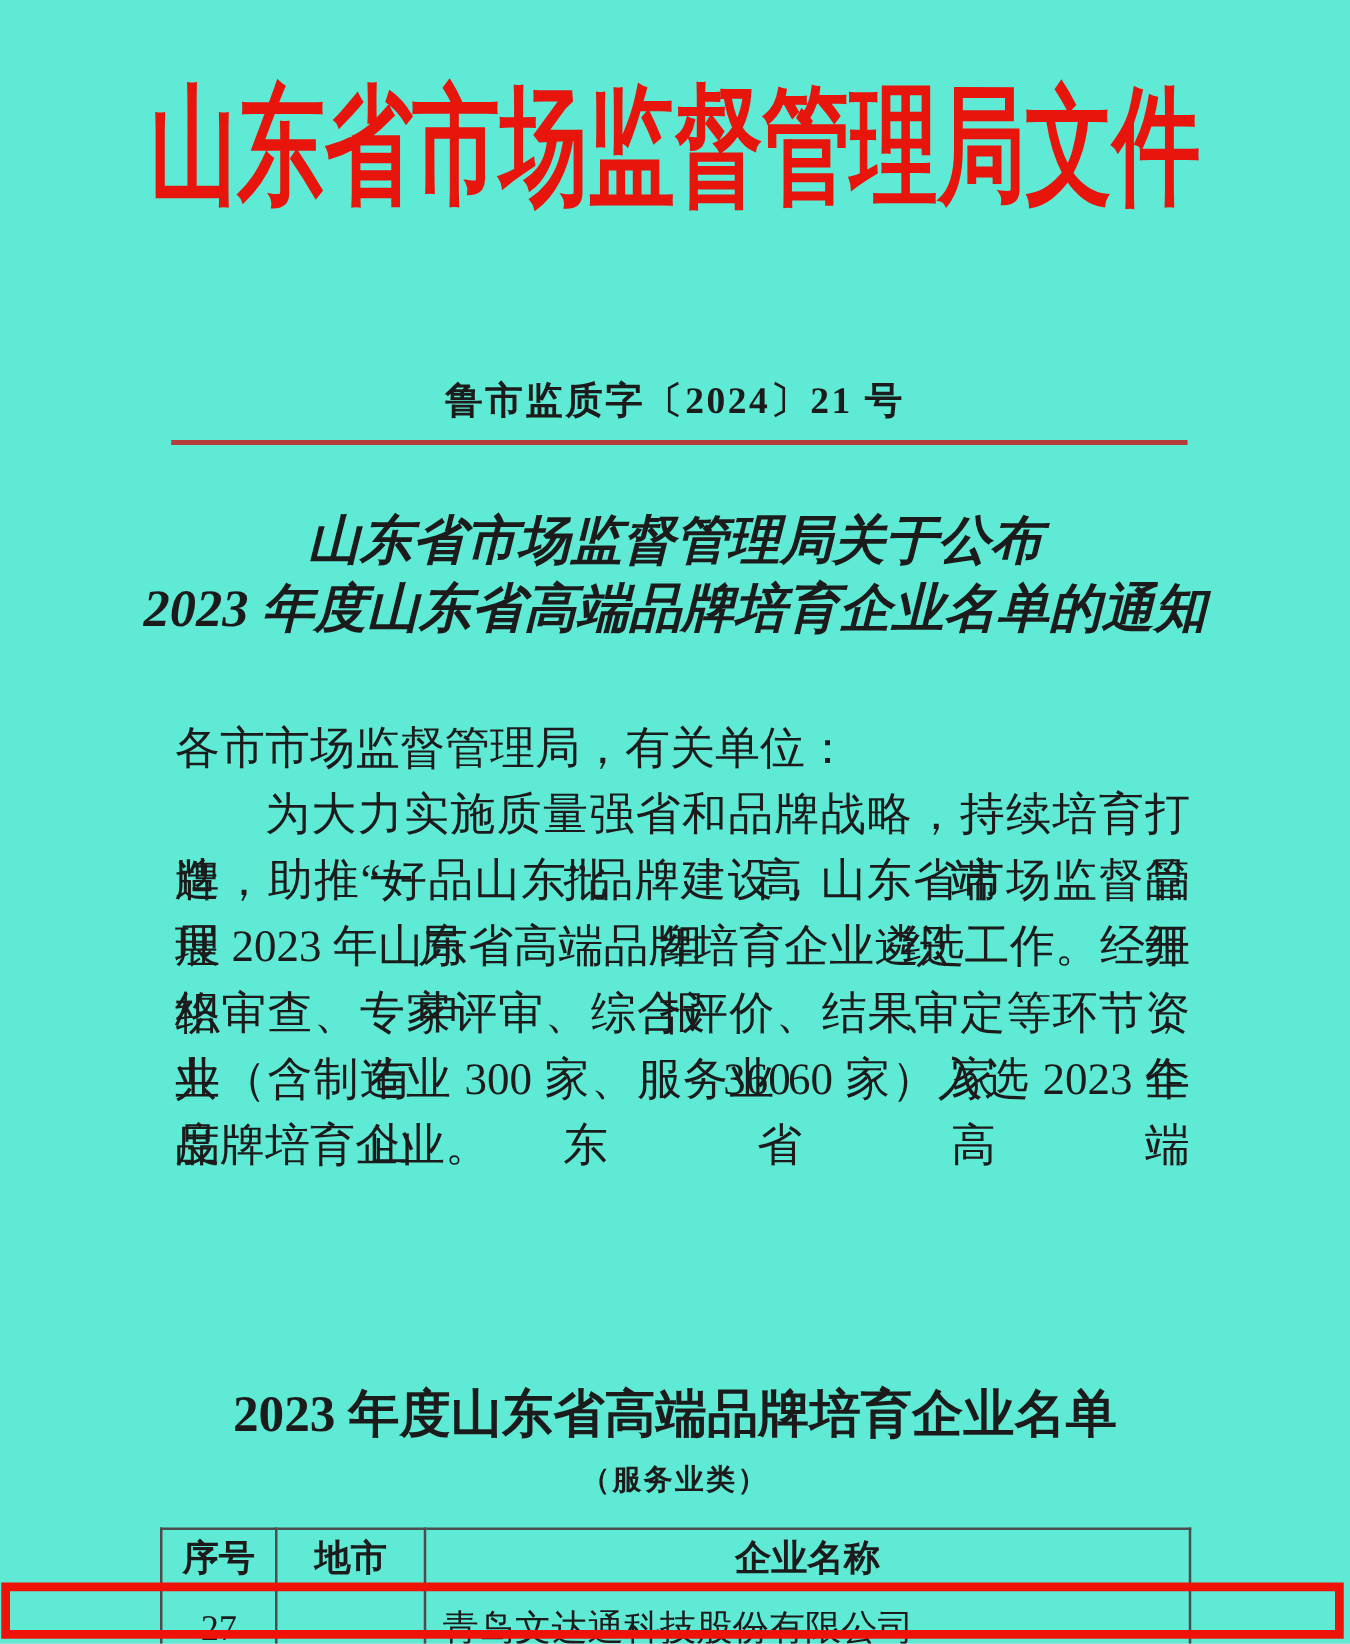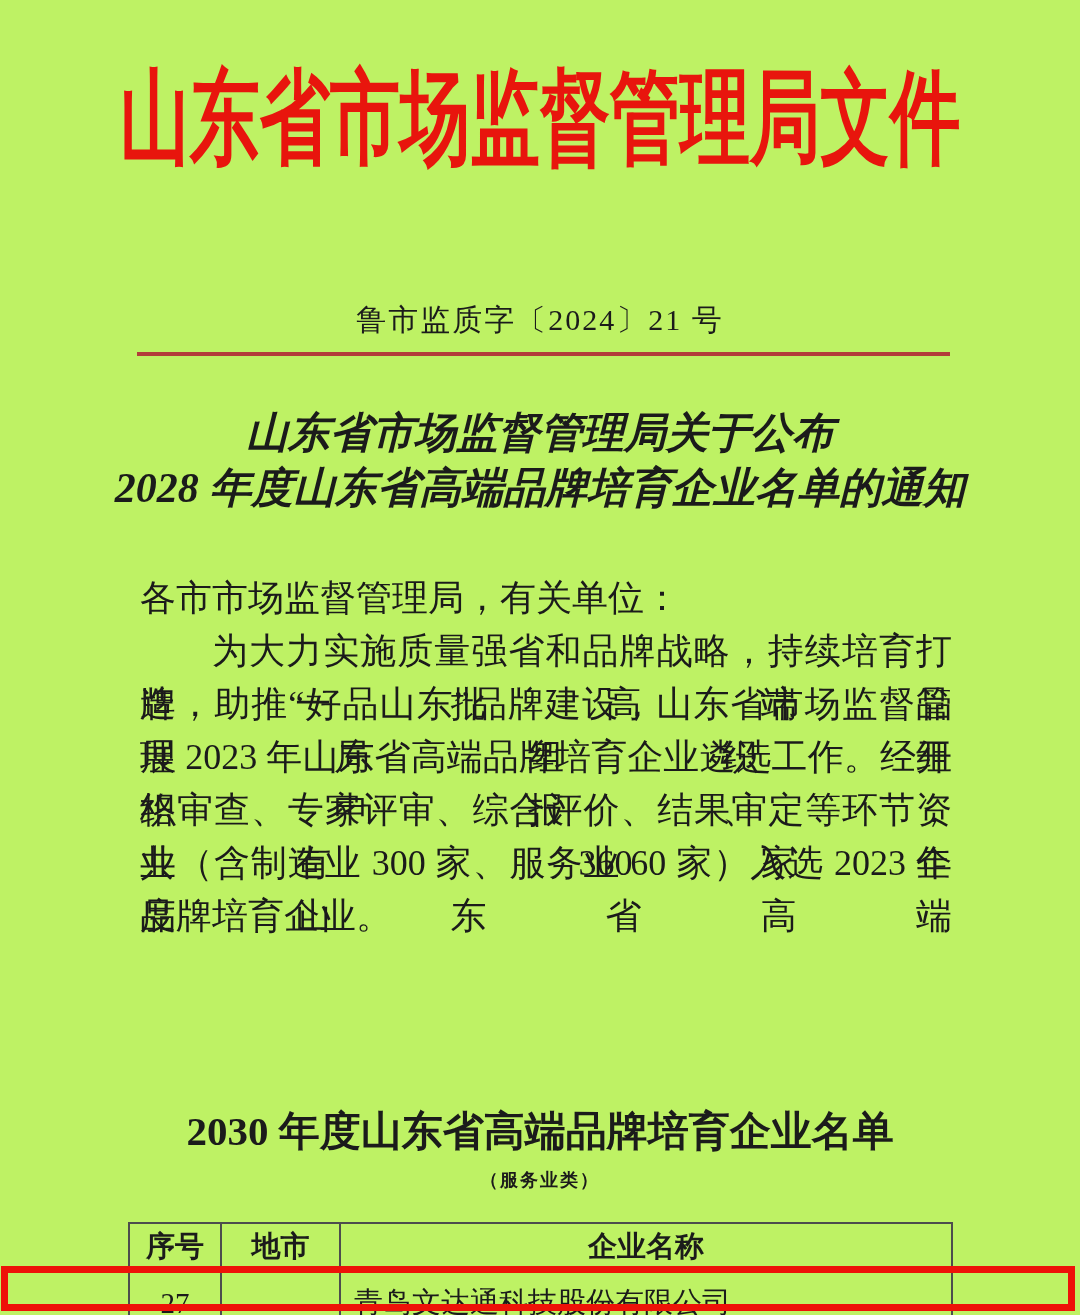--- a/index.html
+++ b/index.html
@@ -8,40 +8,40 @@
     --highlight-red:#ee1208;
     --text:#1b1b1b;
     --table-border:#4d4d4d;
   }
   html,body{margin:0;padding:0;}
   body{background:#e9e9e9;font-family:"Liberation Serif","DejaVu Serif",serif;}
   .page{
     position:relative;
     width:1080px;height:1315px;
     margin:0 auto;
-    background:#bef264;
+    background:#5eead4;
     overflow:hidden;
     color:var(--text);
   }
   
   .letterhead{
     position:absolute;top:58px;left:0;width:1080px;height:120px;
     display:flex;align-items:center;justify-content:center;
   }
   .letterhead-inner{
     font-size:103px;font-weight:bold;color:var(--letterhead-red);
     white-space:nowrap;line-height:1;
     transform:scaleX(0.68);transform-origin:center center;
     letter-spacing:0px;
     font-family:"Liberation Serif","DejaVu Serif",serif;
   }
   
   .doc-number{
     position:absolute;top:300px;left:0;width:1080px;
-    text-align:center;font-size:30px;letter-spacing:2px;
+    text-align:center;font-size:30px;letter-spacing:2px;font-weight:bold;
   }
   
   .red-rule{
     position:absolute;top:352px;left:137px;width:813px;height:4px;
     background:var(--rule-red);
   }
   
   .main-title{
     position:absolute;top:406px;left:0;width:1080px;
     text-align:center;font-weight:bold;font-size:42px;line-height:55px;font-style:italic;
@@ -58,21 +58,21 @@
     white-space:normal;text-align:justify;text-align-last:justify;
   }
   .body-line.indent{text-indent:2em;}
   
   .list-title{
     position:absolute;top:1104px;left:0;width:1080px;
     text-align:center;font-weight:bold;font-size:41px;
   }
   .list-subtitle{
     position:absolute;top:1168px;left:0;width:1080px;
-    text-align:center;font-weight:bold;font-size:18px;letter-spacing:2px;
+    text-align:center;font-weight:bold;font-size:23px;letter-spacing:2px;
   }
   
   .company-table{
     position:absolute;top:1222px;left:128px;
     border-collapse:collapse;table-layout:fixed;
     font-size:29px;color:var(--text);
   }
   .company-table th,.company-table td{
     border:2px solid var(--table-border);
     text-align:center;vertical-align:middle;
@@ -100,34 +100,34 @@
   <div class="letterhead">
     <div class="letterhead-inner">山东省市场监督管理局文件</div>
   </div>
 
   <div class="doc-number">鲁市监质字〔2024〕21 号</div>
 
   <div class="red-rule"></div>
 
   <div class="main-title">
     <div>山东省市场监督管理局关于公布</div>
-    <div>2028 年度山东省高端品牌培育企业名单的通知</div>
+    <div>2023 年度山东省高端品牌培育企业名单的通知</div>
   </div>
 
   <div class="body-text">
       <div class="body-line">各市市场监督管理局，有关单位：</div>
       <div class="body-line indent fill">为大力实施质量强省和品牌战略，持续培育打造一批高端品</div>
       <div class="body-line fill">牌，助推“好品山东”品牌建设，山东省市场监督管理局组织开</div>
       <div class="body-line fill">展 2023 年山东省高端品牌培育企业遴选工作。经组织申报、资</div>
       <div class="body-line fill">格审查、专家评审、综合评价、结果审定等环节，共有 360 家企</div>
       <div class="body-line fill">业（含制造业 300 家、服务业 60 家）入选 2023 年度山东省高端</div>
       <div class="body-line">品牌培育企业。</div>
     </div>
 
-  <div class="list-title">2030 年度山东省高端品牌培育企业名单</div>
+  <div class="list-title">2023 年度山东省高端品牌培育企业名单</div>
 
   <div class="list-subtitle">（服务业类）</div>
 
   <table class="company-table">
     <thead>
       <tr>
           <th class="w0">序号</th>
           <th class="w1">地市</th>
           <th class="w2">企业名称</th>
         </tr>

